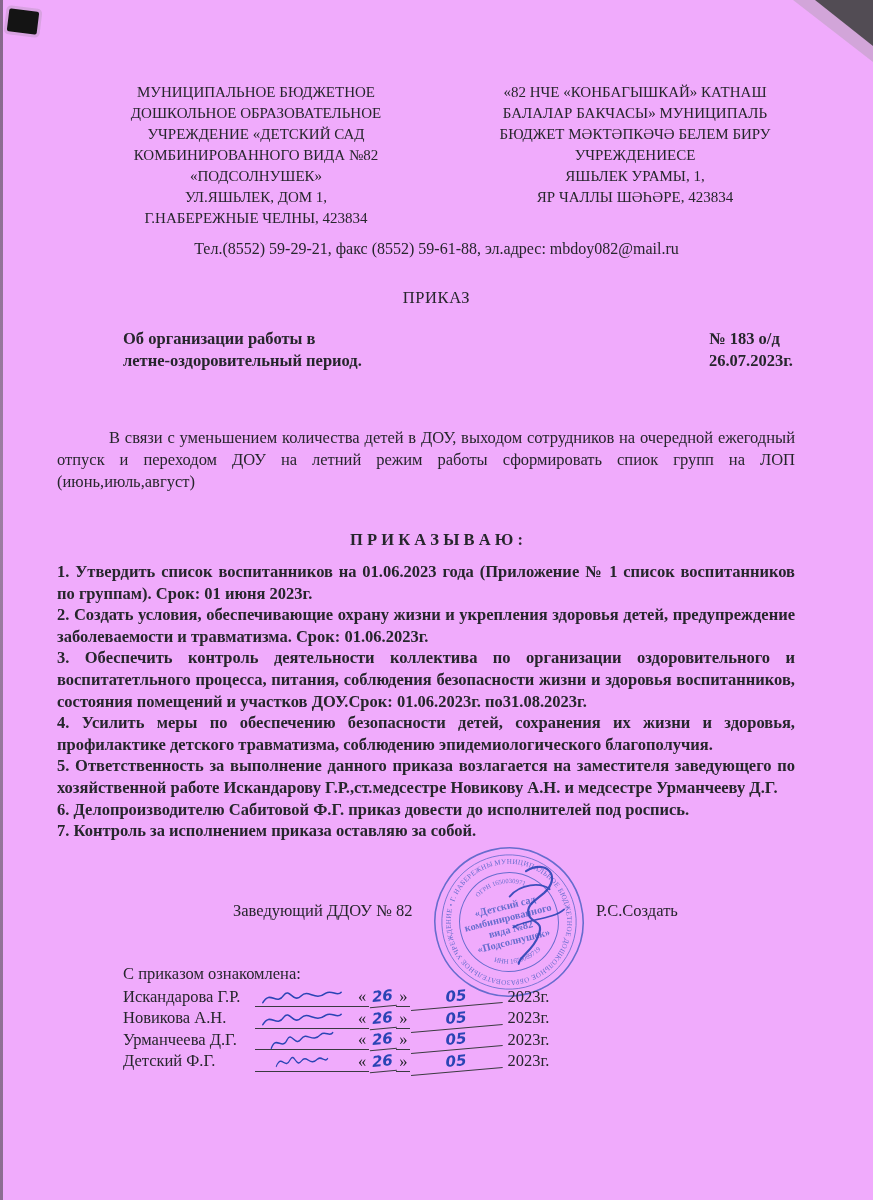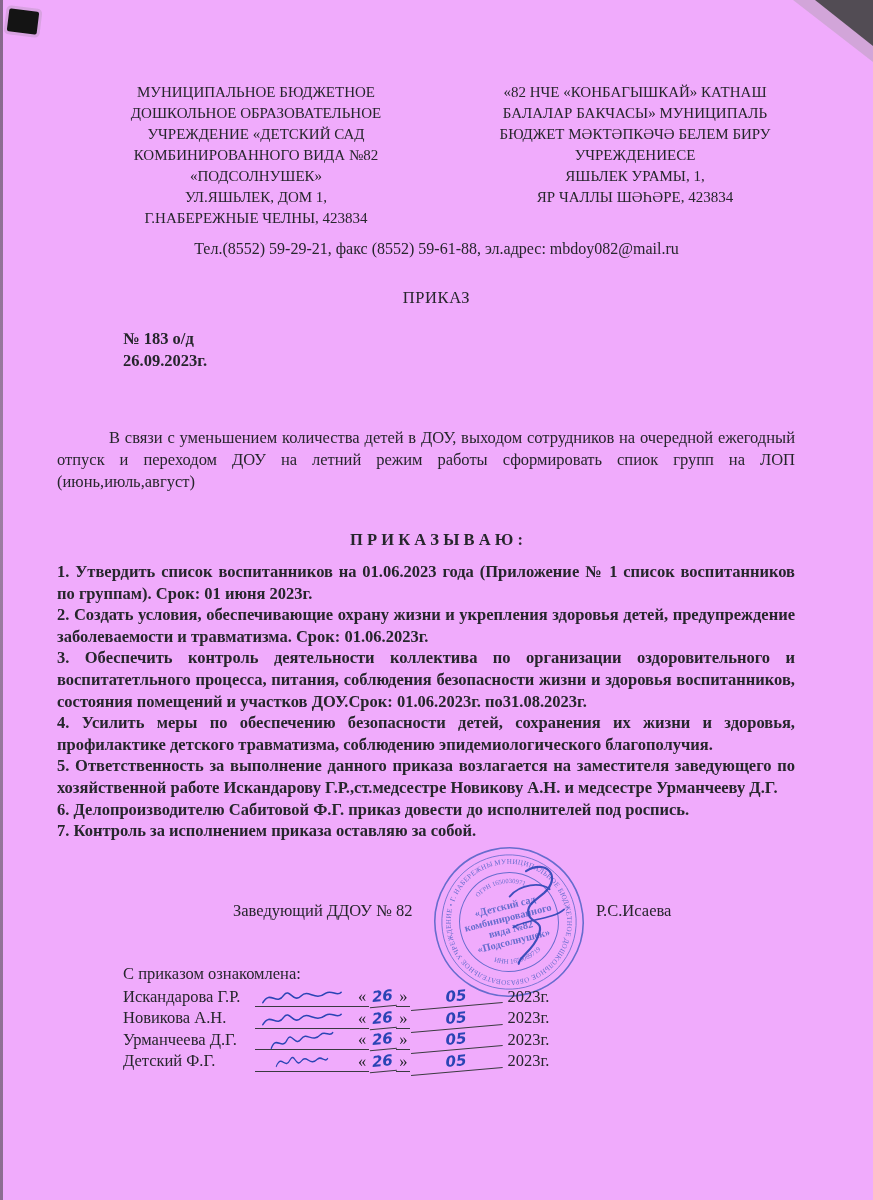--- a/index.html
+++ b/index.html
@@ -97,23 +97,25 @@
 УЧРЕЖДЕНИЕСЕ
 ЯШЬЛЕК УРАМЫ, 1,
 ЯР ЧАЛЛЫ  ШӘҺӘРЕ, 423834</div>
   </div>
 
   <div class="contact">Тел.(8552) 59-29-21, факс (8552) 59-61-88, эл.адрес: mbdoy082@mail.ru</div>
 
   <div class="doc-title">ПРИКАЗ</div>
 
   <div class="subject-row">
+    <div class="subject">Об организации работы в
+летне-оздоровительный период.</div>
     <div class="number-date">
       <div>№ 183 о/д</div>
-      <div>26.09.2023г.</div>
+      <div>26.07.2023г.</div>
     </div>
   </div>
 
   <div class="intro">В связи с уменьшением количества детей в ДОУ, выходом сотрудников на очередной ежегодный  отпуск и переходом ДОУ на летний режим работы сформировать спиок  групп на ЛОП (июнь,июль,август)</div>
 
   <div class="resolve">П Р И К А З Ы В А Ю :</div>
 
   <div class="orders">
     <p class="order-item">1. Утвердить   список воспитанников на 01.06.2023 года (Приложение № 1 список воспитанников по группам). Срок: 01 июня 2023г.</p>
     <p class="order-item">2. Создать условия, обеспечивающие охрану жизни и укрепления здоровья детей, предупреждение заболеваемости и травматизма. Срок: 01.06.2023г.</p>
@@ -145,21 +147,21 @@
       </svg>
     </div>
     <div class="sig-scrawl">
       <svg viewBox="0 0 110 125" width="100" height="118">
         <path class="pen" stroke-width="2.4" d="M44,12 C66,-2 84,18 64,36 C52,46 44,50 47,60 C50,70 64,66 58,82 C52,100 36,106 36,114"></path>
         <path class="pen" stroke-width="2" d="M26,40 C38,26 60,24 70,32"></path>
         <path class="pen" stroke-width="1.8" d="M30,74 C45,64 72,66 86,54"></path>
       </svg>
     </div>
     <span class="sign-pos">Заведующий ДДОУ № 82</span>
-    <span class="sign-name">Р.С.Исаева</span>
+    <span class="sign-name">Р.С.Создать</span>
   </div>
 
   <div class="ack">
     <p class="ack-label">С приказом ознакомлена:</p>
 
     <div class="ack-row">
       <span class="ack-name">Искандарова Г.Р.</span><span class="sig-cell"><svg viewBox="0 0 90 24" width="86" height="24">
             <path class="pen" stroke-width="1.6" d="M4,18 C12,4 18,22 26,10 C32,2 36,19 44,11 C52,3 58,17 70,8 C76,4 82,12 86,7"></path>
           </svg></span><span class="quote-cell">«</span><span class="quote-cell hand">26</span><span class="quote-cell">»</span><span class="month-cell hand">05</span><span class="year-cell">2023г.</span>
     </div>

